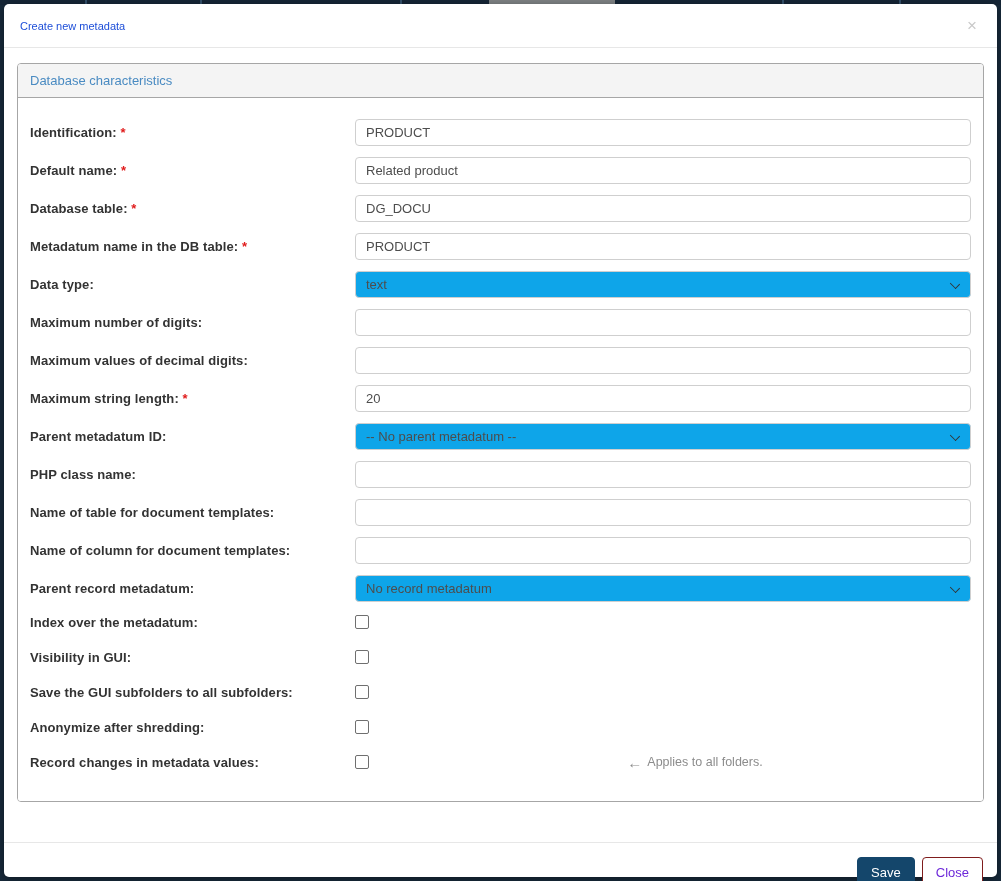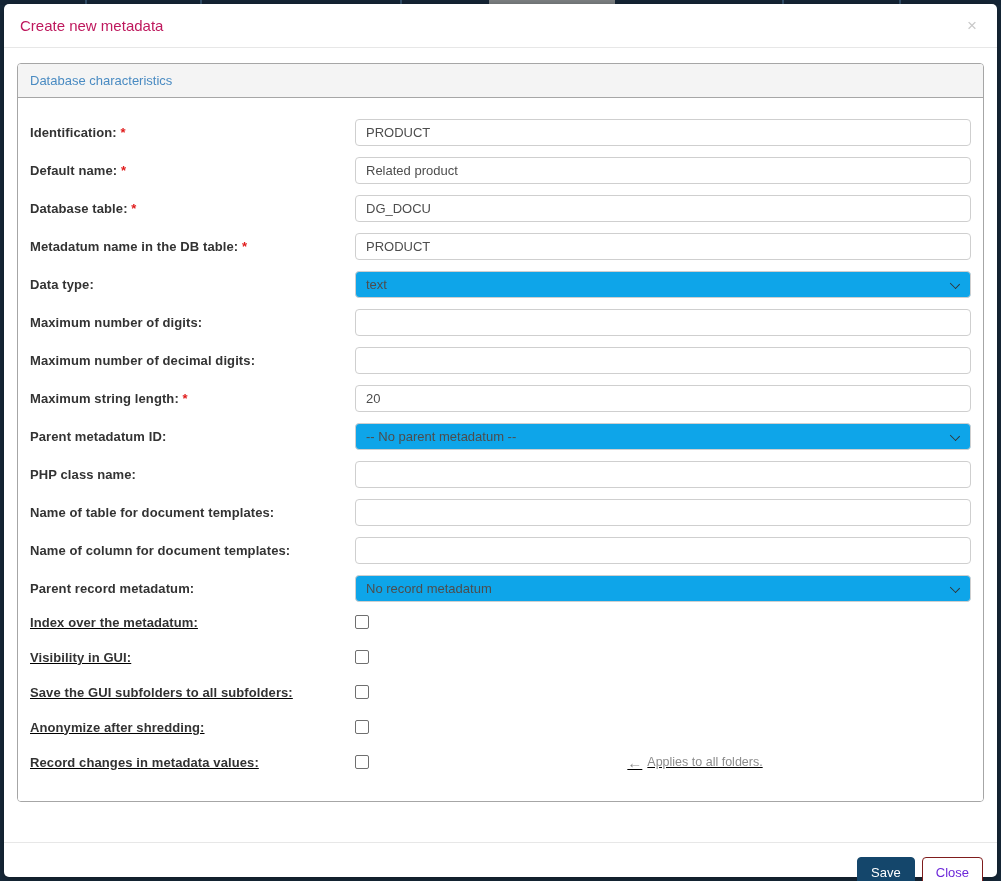--- a/index.html
+++ b/index.html
@@ -18,37 +18,37 @@
   .modal {
     position: absolute; left: 4px; top: 4px; width: 993px; height: 873px;
     background: #ffffff; border-radius: 5px;
     display: flex; flex-direction: column;
     box-shadow: 0 2px 8px rgba(0,0,0,.4);
   }
   .modal-header {
     flex: 0 0 44px; display: flex; align-items: center;
     padding: 0 16px; border-bottom: 1px solid #e7e7e7;
   }
-  .modal-title { font-size: 15px; color: #be185d; }
+  .modal-title { font-size: 11px; color: #1d4ed8; }
   .modal-close {
     margin-left: auto; background: none; border: none; cursor: pointer;
     font-size: 17px; color: #c9c9c9; line-height: 1; padding: 2px 4px;
     font-family: "Liberation Sans", sans-serif;
   }
   .modal-body { flex: 1 1 auto; padding: 15px 13px 0 13px; }
 
   .panel { border: 1px solid #a6a6a6; border-radius: 4px; overflow: hidden; }
   .panel-heading {
     background: #f4f4f4; border-bottom: 1px solid #a6a6a6;
     padding: 9px 12px; font-size: 13px; color: #4a8bc2;
   }
   .panel-body { background: #fff; padding: 21px 12px 30px 12px; }
 
   .form-row { display: flex; align-items: center; margin-bottom: 11px; min-height: 27px; }
-  .form-row.checkbox-row { min-height: 18px; margin-bottom: 17px; text-decoration: underline; }
+  .form-row.checkbox-row { min-height: 18px; margin-bottom: 17px; }
   .form-row:last-child { margin-bottom: 0; justify-content: space-between; }
   .col-label { flex: 0 0 325px; font-size: 13px; font-weight: 600; color: #333; letter-spacing: .1px; }
   .req { color: #e01b1b; font-weight: 700; }
   .col-control { flex: 1 1 auto; display: flex; align-items: center; }
 
   .text-input {
     width: 100%; height: 27px; border: 1px solid #cfcfcf; border-radius: 4px;
     padding: 0 10px; font-size: 13px; color: #4d4d4d; background: #fff;
     font-family: Liberation Sans, sans-serif; outline: none;
   }
@@ -143,21 +143,21 @@
               <div class="select-wrap"><select class="select-input"><option>text</option></select><span class="chevron"></span></div>
             </div>
           </div>
           <div class="form-row">
             <label class="col-label"><span>Maximum number of digits:</span></label>
             <div class="col-control">
               <input type="text" class="text-input" style="">
             </div>
           </div>
           <div class="form-row">
-            <label class="col-label"><span>Maximum number of decimal digits:</span></label>
+            <label class="col-label"><span>Maximum values of decimal digits:</span></label>
             <div class="col-control">
               <input type="text" class="text-input" style="">
             </div>
           </div>
           <div class="form-row">
             <label class="col-label"><span>Maximum string length:</span><span class="req"> *</span></label>
             <div class="col-control">
               <input type="text" class="text-input" value="20" style="">
             </div>
           </div>

